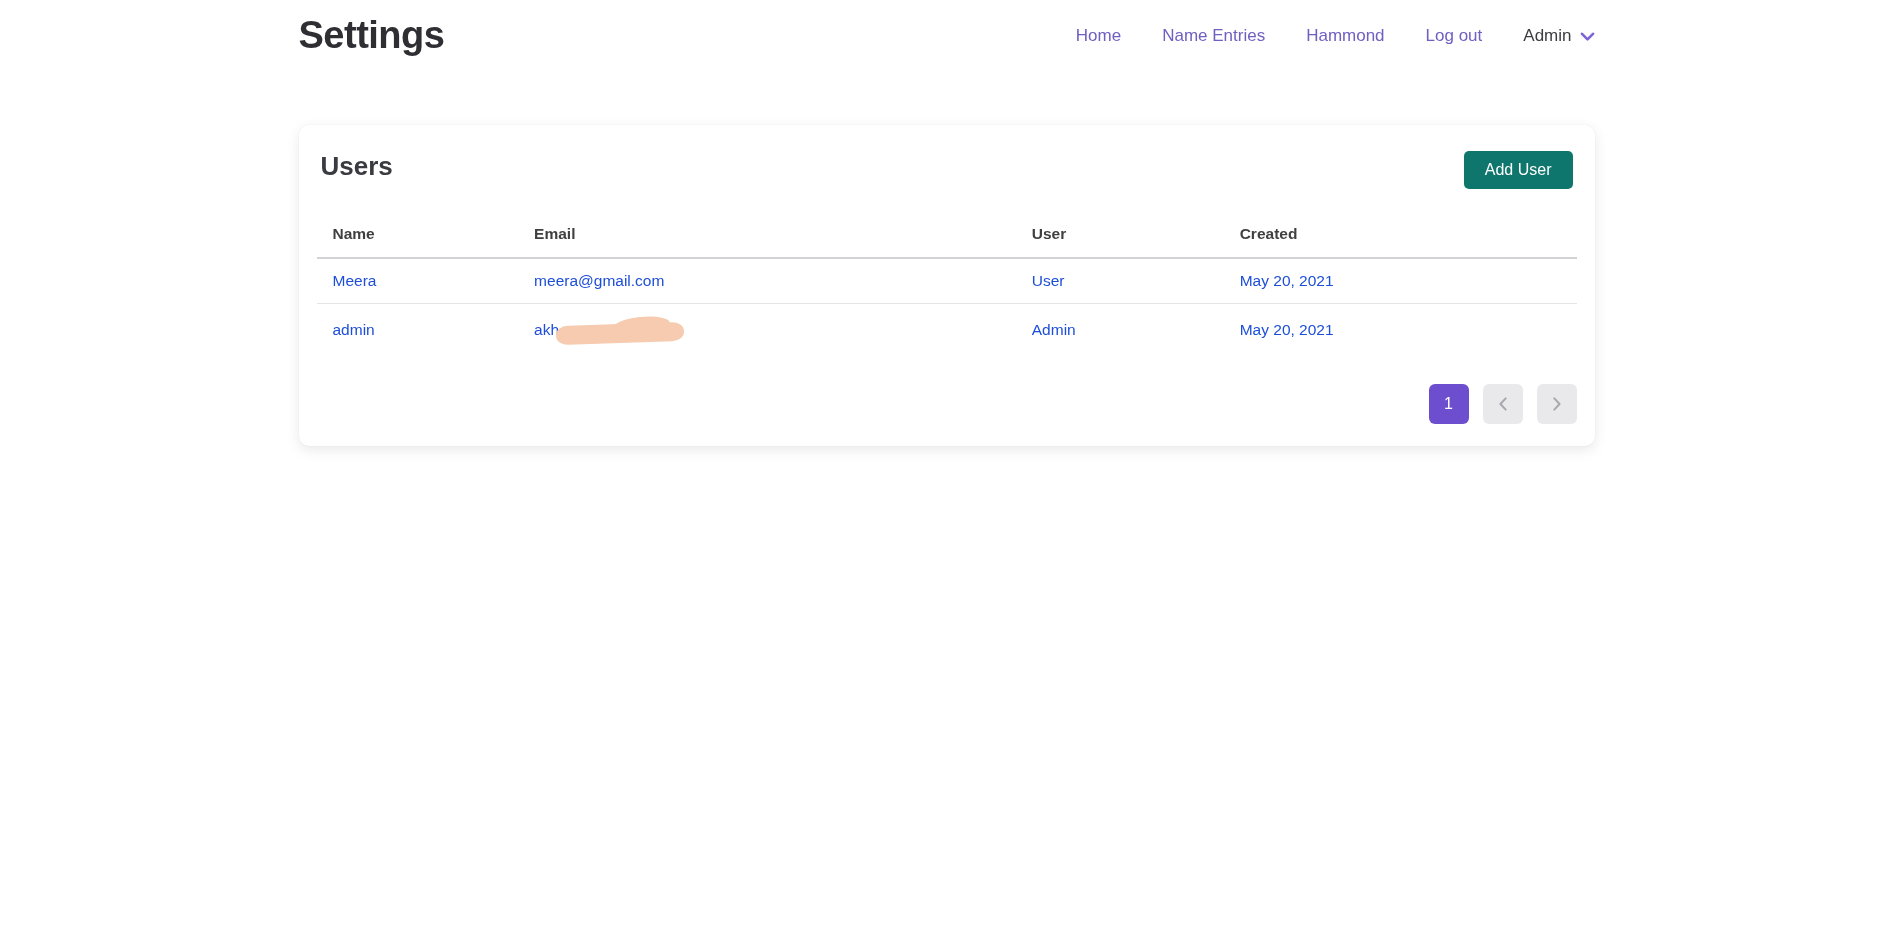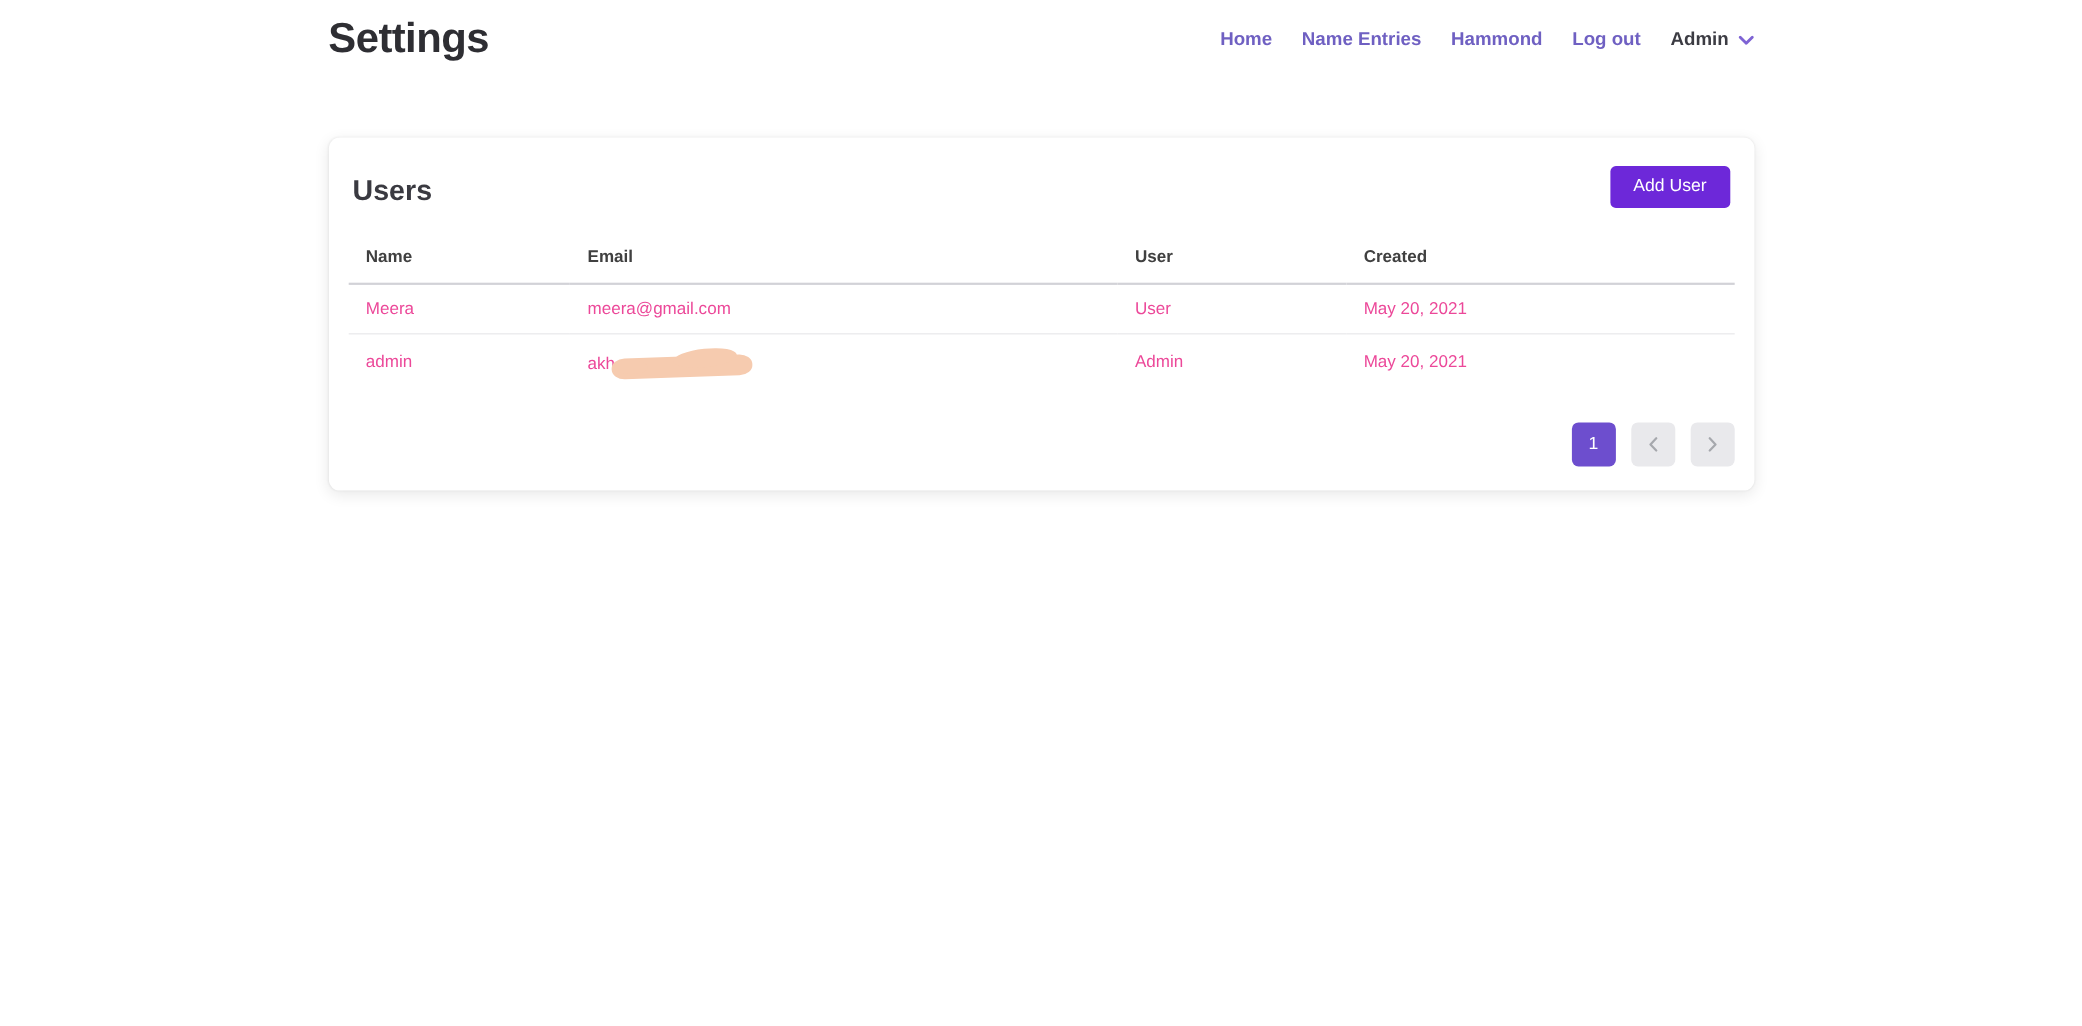--- a/index.html
+++ b/index.html
@@ -25,23 +25,22 @@
     font-size: 38px;
     font-weight: 800;
     letter-spacing: -0.5px;
     color: #2e2e33;
     cursor: pointer;
   }
   .nav {
     margin-left: auto;
     display: flex;
     align-items: center;
-    gap: 27px;
+    gap: 41px;
     font-size: 17px;
-    font-weight: bold;
   }
   .nav a.nav-link {
     color: #6f60c2;
     text-decoration: none;
     cursor: pointer;
   }
   .user-menu {
     display: flex;
     align-items: center;
     gap: 8px;
@@ -53,31 +52,31 @@
   
   .card {
     margin-top: 68px;
     background: #ffffff;
     border-radius: 10px;
     box-shadow: 0 0 2px rgba(0,0,0,0.06), 0 4px 14px rgba(0,0,0,0.09);
     padding: 26px 18px 22px 18px;
   }
   .card-head {
     display: flex;
-    align-items: flex-end;
+    align-items: flex-start;
     justify-content: space-between;
     padding: 0 4px;
   }
   .card-title {
     font-size: 26px;
     font-weight: 700;
     color: #3a3a41;
   }
   .btn-primary {
-    background: #6d28d9;
+    background: #0f766e;
     color: #ffffff;
     border: none;
     border-radius: 5px;
     font-size: 16px;
     font-family: inherit;
     padding: 10px 21px;
     cursor: pointer;
   }
 
   
@@ -94,21 +93,21 @@
   table.users th {
     text-align: left;
     font-size: 15.5px;
     font-weight: 700;
     color: #404040;
     padding: 8px 16px 14px 16px;
     border-bottom: 2px solid #d2d2d7;
   }
   table.users td {
     font-size: 15.5px;
-    color: #ec4899;
+    color: #1d4ed8;
     padding: 13px 16px;
     white-space: nowrap;
     overflow: visible;
   }
   table.users tr.row-divider td {
     border-bottom: 1px solid #e5e5e8;
   }
 
   
   .redaction {

